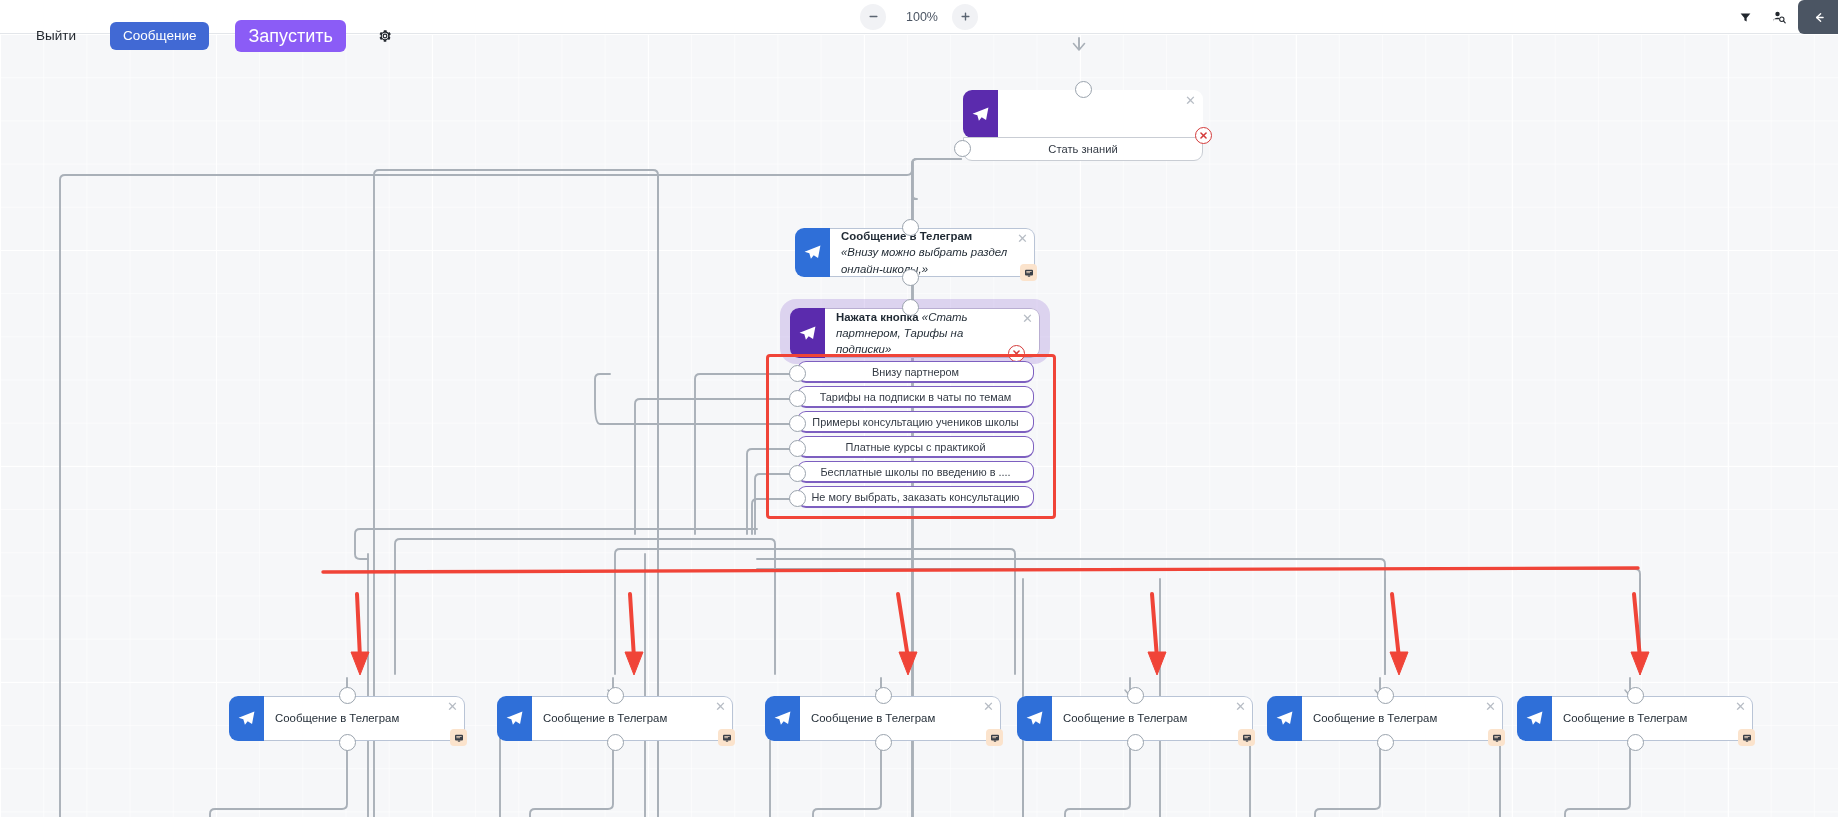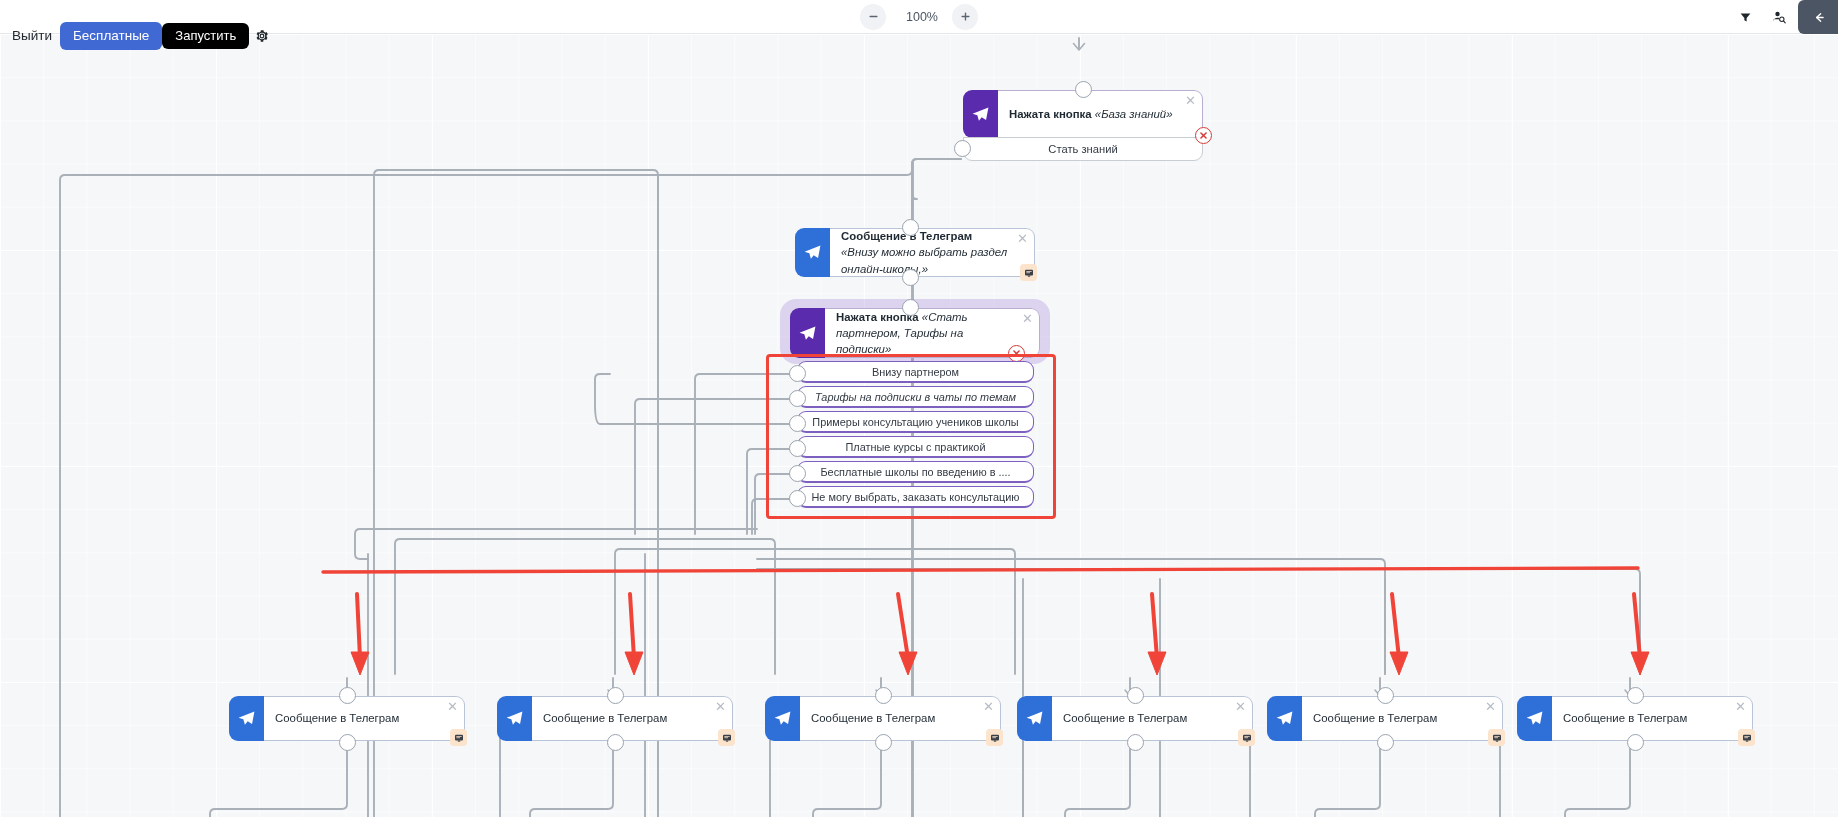--- a/index.html
+++ b/index.html
@@ -15,34 +15,34 @@
 
   
   #toolbar {
     position: absolute; top: 0; left: 0;
     width: 1838px; height: 34px;
     background: #ffffff;
     border-bottom: 1px solid #e3e6ea;
     display: flex; align-items: center;
     z-index: 60;
   }
-  .tb-left { display: flex; align-items: center; gap: 0; padding-left: 4px; margin-top: 39px; }
+  .tb-left { display: flex; align-items: center; gap: 26px; padding-left: 28px; margin-top: 39px; }
   .tb-btn-flat {
     font-size: 13.5px; color: #24292f;
     padding: 5px 8px; border-radius: 5px;
     cursor: pointer; background: transparent; border: none;
     font-family: inherit; line-height: 1;
   }
   .tb-btn-primary {
     font-size: 13.5px; color: #fff; background: #4169d4;
     padding: 6px 13px; border-radius: 6px; border: none;
     cursor: pointer; font-family: inherit; line-height: 1.15;
   }
   .tb-btn-green {
-    font-size: 13px; color: #fff; background: #000000;
+    font-size: 18px; color: #fff; background: #8b5cf6;
     padding: 6px 13px; border-radius: 6px; border: none;
     cursor: pointer; font-family: inherit; line-height: 1.15;
   }
   .tb-icon-btn {
     width: 26px; height: 26px; border-radius: 5px;
     display: flex; align-items: center; justify-content: center;
     cursor: pointer; background: transparent; border: none;
   }
   .tb-center {
     position: absolute; left: 50%; top: 50%;
@@ -189,21 +189,21 @@
   }
 </style>
 </head>
 <body>
 
 <div id="app">
 
   <div id="toolbar">
     <div class="tb-left">
       <button class="tb-btn-flat">Выйти</button>
-      <button class="tb-btn-primary">Бесплатные</button>
+      <button class="tb-btn-primary">Сообщение</button>
       <button class="tb-btn-green">Запустить</button>
       <button class="tb-icon-btn">
         <svg viewBox="0 0 16 16" width="14" height="14" aria-hidden="true">
           <path fill="#22272e" d="M8 5.2a2.8 2.8 0 1 0 0 5.6 2.8 2.8 0 0 0 0-5.6zm0 4.2a1.4 1.4 0 1 1 0-2.8 1.4 1.4 0 0 1 0 2.8z"></path>
           <path fill="#22272e" d="M14.3 9.6l-1-.6a5.6 5.6 0 0 0 0-2l1-.6a.6.6 0 0 0 .22-.8l-1-1.74a.6.6 0 0 0-.8-.22l-1 .58a5.5 5.5 0 0 0-1.73-1V2a.6.6 0 0 0-.6-.6H7.1a.6.6 0 0 0-.6.6v1.2a5.5 5.5 0 0 0-1.73 1l-1-.58a.6.6 0 0 0-.8.22l-1 1.74a.6.6 0 0 0 .22.8l1 .58a5.6 5.6 0 0 0 0 2l-1 .6a.6.6 0 0 0-.22.8l1 1.74a.6.6 0 0 0 .8.22l1-.58a5.5 5.5 0 0 0 1.73 1V14a.6.6 0 0 0 .6.6h1.8a.6.6 0 0 0 .6-.6v-1.2a5.5 5.5 0 0 0 1.73-1l1 .58a.6.6 0 0 0 .8-.22l1-1.74a.6.6 0 0 0-.22-.8zM8 11.6A3.6 3.6 0 1 1 11.6 8 3.6 3.6 0 0 1 8 11.6z"></path>
         </svg>
       </button>
     </div>
 
     <div class="tb-center">
@@ -316,24 +316,20 @@
 
     <div class="halo" style="left:780px; top:265px; width:270px; height:65px;"></div>
 
     <div class="node n-purple" style="left:963px; top:56px; width:240px;">
       <div class="node-body" style="height:48px;">
         <div class="node-ico">
           <svg viewBox="0 0 24 24" aria-hidden="true">
               <path fill="#ffffff" d="M22 3L2 11l6 2 2 7 3.5-4.5L19 19z"></path>
             </svg>
         </div>
-        <div class="node-txt">
-          <span><span class="lbl">Нажата кнопка</span>
-          <span class="em">«База знаний»</span></span>
-        </div>
         <span class="node-x">✕</span>
       </div>
       <div class="btn-row plain" style="left:0px; top:47px; width:240px; height:24px;">
         <span>Стать знаний</span>
       </div>
       <div class="port" style="left:112px; top:-9px;"></div>
       <div class="port" style="left:-9px; top:50px;"></div>
       <div class="err-badge" style="left:232px; top:37px;">
         <svg viewBox="0 0 12 12" aria-hidden="true">
           <line x1="2.6" y1="2.6" x2="9.4" y2="9.4" stroke="#d43b3b" stroke-width="2" stroke-linecap="round"></line>
@@ -387,21 +383,21 @@
           <line x1="9.4" y1="2.6" x2="2.6" y2="9.4" stroke="#d43b3b" stroke-width="2" stroke-linecap="round"></line>
         </svg>
       </div>
     </div>
 
     <div class="btn-row" style="left:797px; top:327px; width:237px; height:22px;">
       <span>Внизу партнером</span>
     </div>
     <div class="port" style="left:789px; top:331px; z-index:31;"></div>
 
-    <div class="btn-row" style="left:797px; top:352px; width:237px; height:22px;font-style:italic;">
+    <div class="btn-row" style="left:797px; top:352px; width:237px; height:22px;">
       <span>Тарифы на подписки в чаты по темам</span>
     </div>
     <div class="port" style="left:789px; top:356px; z-index:31;"></div>
 
     <div class="btn-row" style="left:797px; top:377px; width:237px; height:22px;">
       <span>Примеры консультацию учеников школы</span>
     </div>
     <div class="port" style="left:789px; top:381px; z-index:31;"></div>
 
     <div class="btn-row" style="left:797px; top:402px; width:237px; height:22px;">

